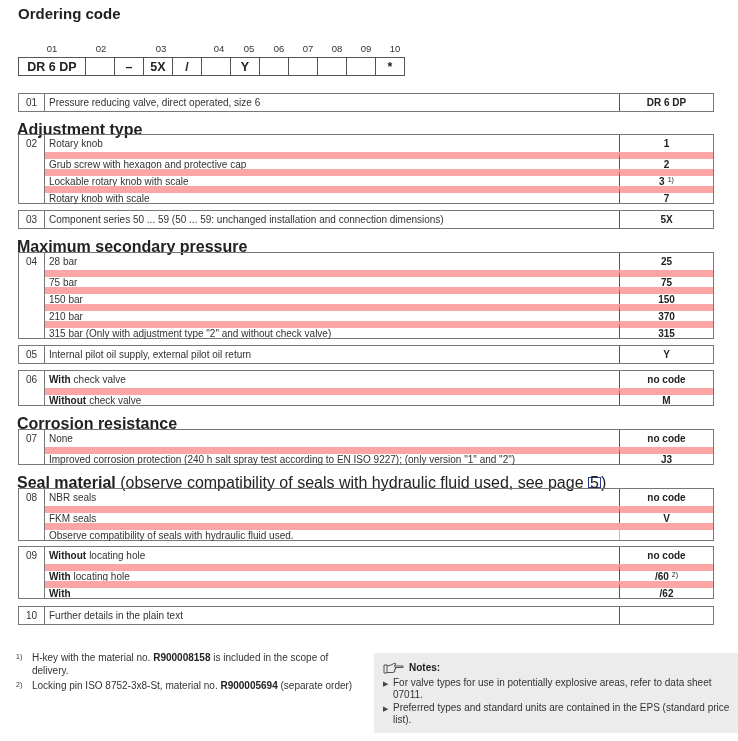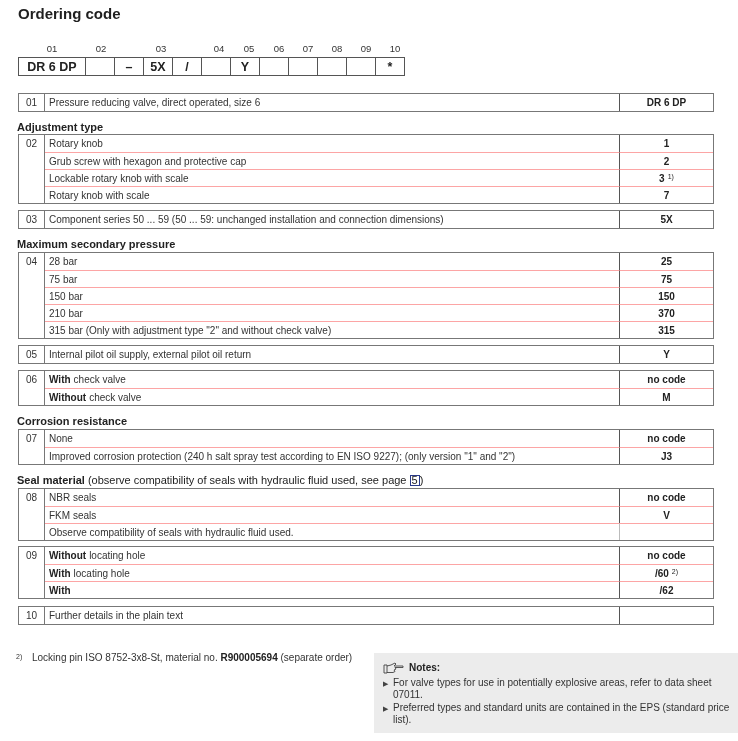--- a/index.html
+++ b/index.html
@@ -7,26 +7,26 @@
   body { font-family: "Liberation Sans", sans-serif; color: #222; font-size: 10px; position: relative; }
   .title { position: absolute; left: 18px; top: 5px; font-size: 15px; font-weight: bold; color: #1f1f1f; }
 
   
   .code-nums { position: absolute; left: 18px; top: 43px; height: 11px; }
   .code-nums span { position: absolute; top: 0; font-size: 9.5px; color: #333; text-align: center; }
   .code-strip { position: absolute; left: 18px; top: 57px; height: 19px; display: flex; border: 1.5px solid #555; border-right: none; }
   .code-strip .cell { height: 100%; border-right: 1.5px solid #555; font-weight: bold; font-size: 12.5px; display: flex; align-items: center; justify-content: center; color: #222; }
 
   
-  .sec-label { position: absolute; left: 17px; font-size: 11px; font-weight: bold; color: #222; }
+  .sec-label { position: absolute; left: 17px; font-size: 16px; font-weight: bold; color: #222; }
   .sec-label .normal { font-weight: normal; }
   .pageref { display: inline-block; border: 1px solid #2a3a8a; padding: 0 1px; line-height: 9px; }
   .tbl { position: absolute; left: 18px; width: 696px; border: 1.2px solid #777; }
   .row { display: flex; height: 17px; position: relative; }
-  .row + .row .desc, .row + .row .code { border-top: 1px solid #fca5a5; }
+  .row + .row .desc, .row + .row .code { border-top: 7px solid #fca5a5; }
   .num { width: 26px; flex: 0 0 26px; font-size: 10px; color: #333; text-align: center; padding-top: 3px; border-right: 1.2px solid #777; }
   .row + .row .num { border-top: none; }
   .desc { flex: 1; font-size: 10px; color: #333; padding-left: 4px; display: flex; align-items: center; white-space: nowrap; }
   .desc b { color: #222; margin-right: 3px; }
   .code { width: 94px; flex: 0 0 94px; border-left: 1.5px solid #555; font-weight: bold; font-size: 10px; color: #222; display: flex; align-items: center; justify-content: center; }
   .code.empty-noborder { border-left: 1.5px solid #bbb; }
   .code sup { font-weight: normal; font-size: 7px; margin-left: 3px; position: relative; top: -2px; }
 
   
   .footnotes { position: absolute; left: 16px; top: 651px; width: 345px; font-size: 10px; color: #333; line-height: 13px; }
@@ -238,20 +238,24 @@
 <div class="tbl" style="top:606px">
   <div class="row">
     <div class="num">10</div>
     <div class="desc">Further details in the plain text</div>
     <div class="code"></div>
   </div>
 </div>
 
 <div class="footnotes">
   <div class="fn">
+    <span class="mark">1)</span>
+    <span><span>H-key with the material no. </span><b>R900008158</b><span> is included in the scope of delivery.</span></span>
+  </div>
+  <div class="fn">
     <span class="mark">2)</span>
     <span><span>Locking pin ISO 8752-3x8-St, material no. </span><b>R900005694</b><span> (separate order)</span></span>
   </div>
 </div>
 
 <div class="notes">
   <div class="notes-head">
     <svg width="22" height="12" viewBox="0 0 22 12">
       <path d="M1 3 L4 3 L4 11 L1 11 Z M4 4 L8 3 L12 1 L13 2 L11 4 L20 4 L20 5.5 L12 5.5 M12 5.5 L13 7 L11 8 L12 9.5 L10 10.5 L4 10.5" fill="none" stroke="#444" stroke-width="0.9"></path>
     </svg>

